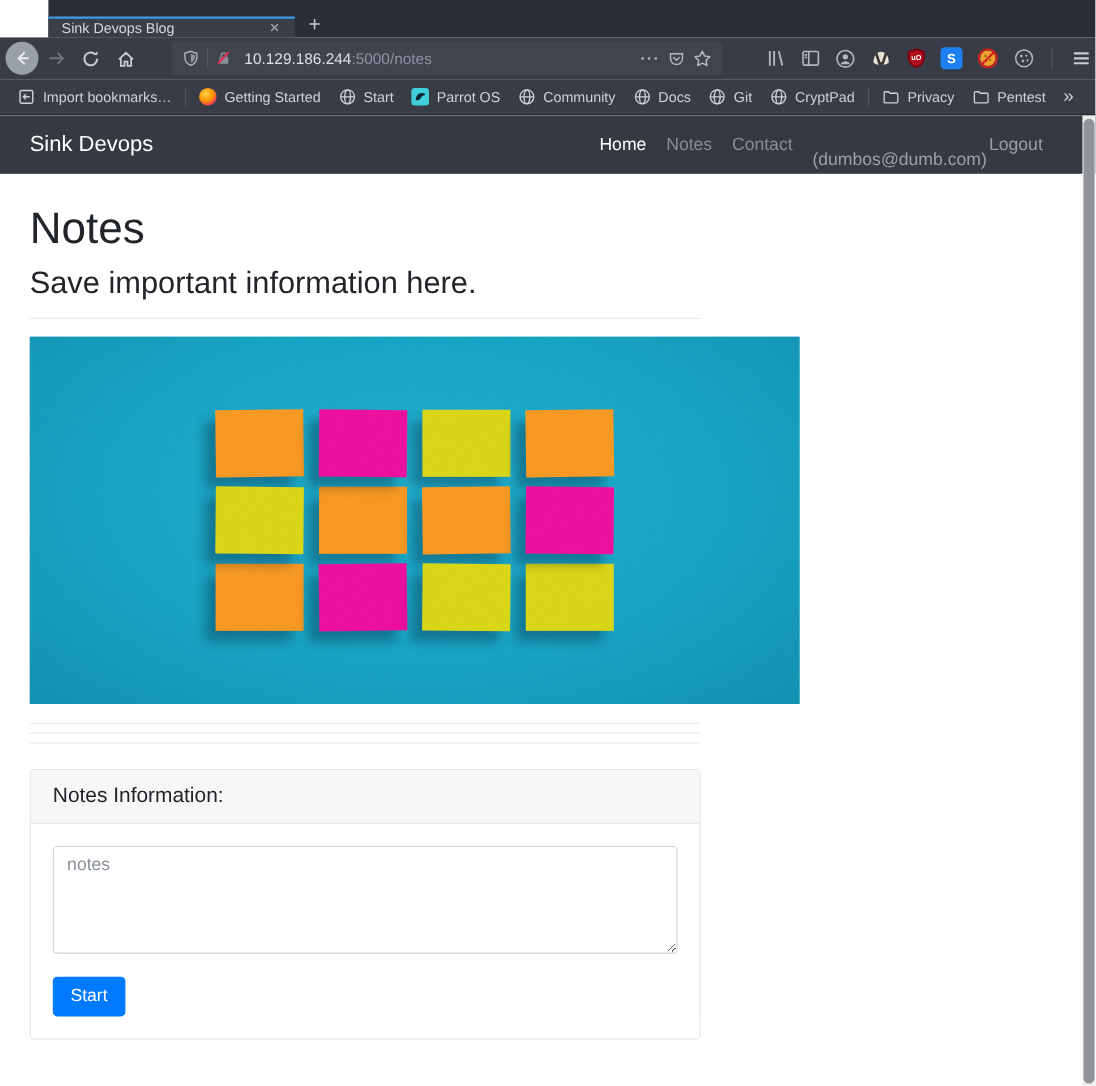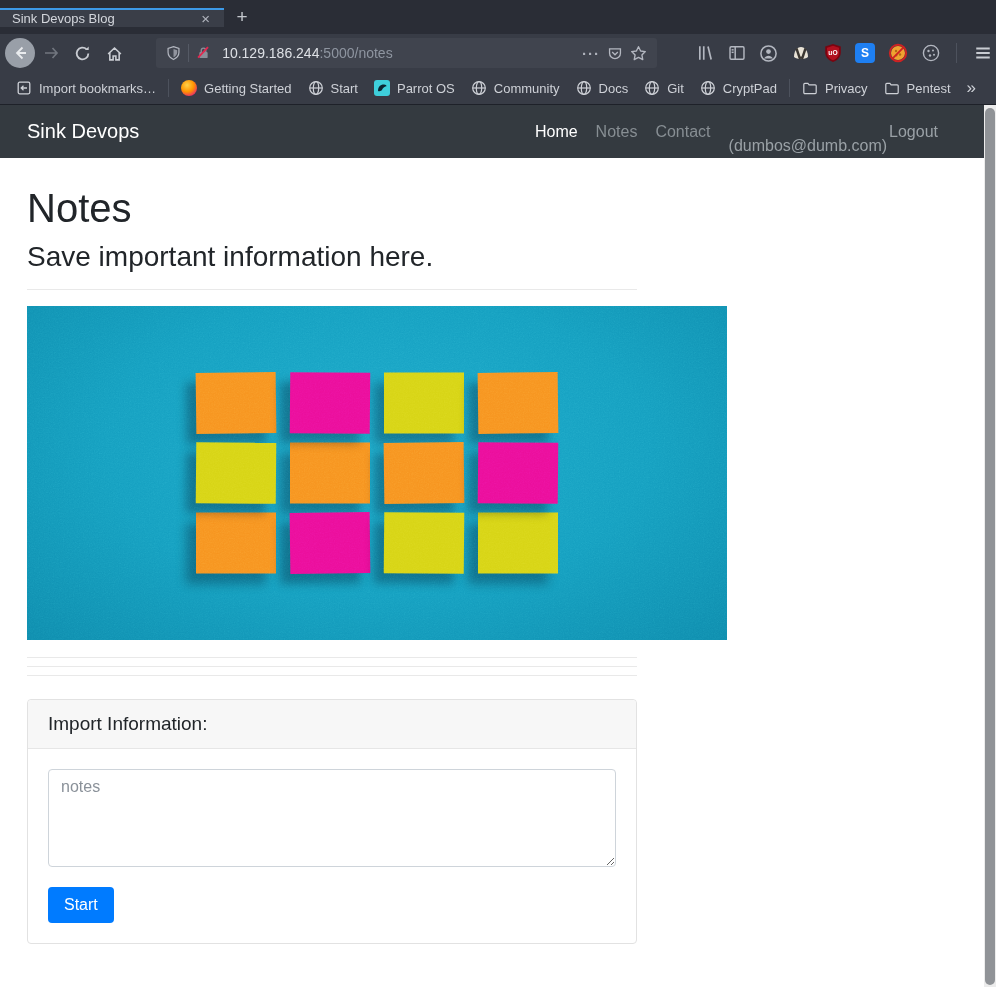--- a/index.html
+++ b/index.html
@@ -5,21 +5,21 @@
   * { box-sizing: border-box; }
   html,body { margin:0; padding:0; }
   body {
     width:996px; height:987px; overflow:hidden; background:#fff;
     font-family:"Liberation Sans","DejaVu Sans",sans-serif;
     -webkit-font-smoothing:antialiased;
   }
   svg { display:block; }
 
   
-  .tabstrip { height:34px; background:#2a2d36; display:flex; align-items:center; }
+  .tabstrip { height:34px; background:#2a2d36; display:flex; align-items:flex-end;margin-left:44px; }
   .tab {
     width:224px; background:#3a3e48; border-top:2px solid #3d9ae8;
     display:flex; align-items:center; padding:0 10px 0 12px;
     color:#d3d6dc; font-size:13px;
   }
   .tab-title { flex:1; white-space:nowrap; overflow:hidden; }
   .tab-close { color:#b0b4bd; font-size:15px; padding:0 4px; cursor:default; }
   .newtab { width:36px; display:flex; align-items:center; justify-content:center;
     color:#c3c7cd; font-size:19px; }
 
@@ -54,21 +54,21 @@
   .parrot-icon { width:16px; height:16px; border-radius:3px; background:#3ecfdb;
     display:flex; align-items:center; justify-content:center; }
 
   
   .viewport { position:relative; height:882px; background:#fff; }
   .scrollbar { position:absolute; top:0; right:0; width:12px; height:100%; background:#ececec; z-index:50; }
   .scroll-thumb { position:absolute; left:1px; right:1px; top:3px; bottom:2px;
     background:#909397; border-radius:6px; }
 
   .sitenav { height:53px; background:#343a40; display:flex; align-items:center;
-    padding:0 49px 0 27px; }
+    padding:0 39px 0 27px; }
   .brand { color:#ffffff; font-size:20px; }
   .nav-links { margin-left:auto; display:flex; align-items:center; gap:0; font-size:16px; }
   .nav-links > * { padding:0 9px; white-space:nowrap; }
   .nav-link { color:#878e93; cursor:pointer;text-align:right; }
   [data-name="nav-link-home"] { color:#ffffff; }
   .nav-user { color:#9aa1a6; padding-right:2px;margin-top:28px; }
   .nav-logout { color:#9aa1a6; padding-left:0; cursor:pointer; }
 
   .main { padding-left:27px; }
   .page-title { font-size:40px; font-weight:500; color:#212529; margin:28px 0 10px; }
@@ -371,21 +371,21 @@
           </filter>
         <rect width="100%" height="100%" filter="url(#grain)"></rect>
       </svg>
     </div>
 
     <hr class="rule rule-tight" style="margin-top:17px" data-name="divider">
     <hr class="rule rule-tight" data-name="divider">
     <hr class="rule rule-tight" data-name="divider">
 
     <div class="card" data-name="notes-form-card">
-      <div class="card-header" data-name="card-header">Import Information:</div>
+      <div class="card-header" data-name="card-header">Notes Information:</div>
       <div class="card-body" data-name="card-body">
         <textarea class="notes-input" data-name="notes-textarea" placeholder="notes" style=""></textarea>
         <br>
         <button class="save-btn" data-name="save-button">Start</button>
       </div>
     </div>
   </div>
 
   <div class="scrollbar" data-name="page-scrollbar">
     <div class="scroll-thumb" data-name="scrollbar-thumb"></div>

